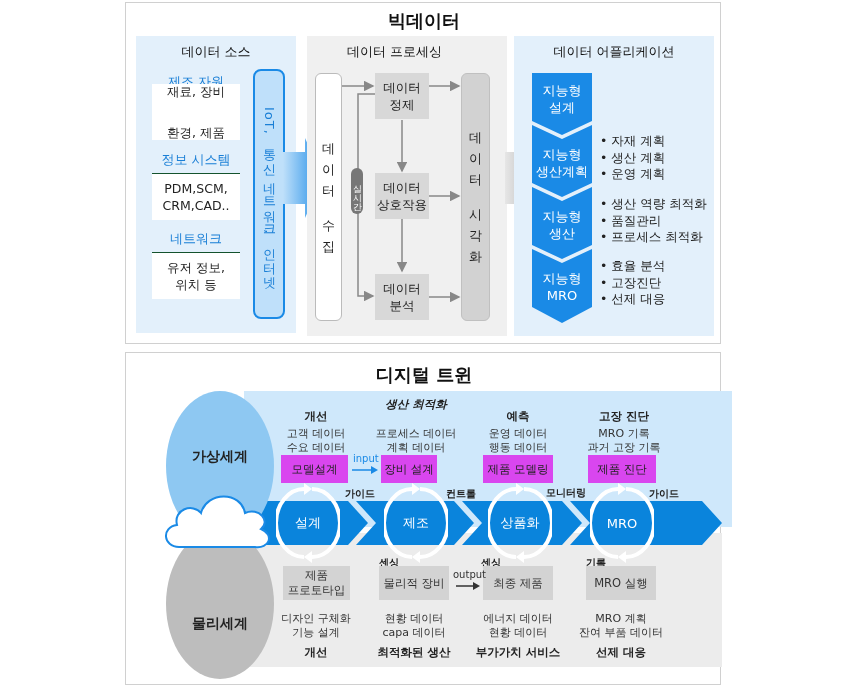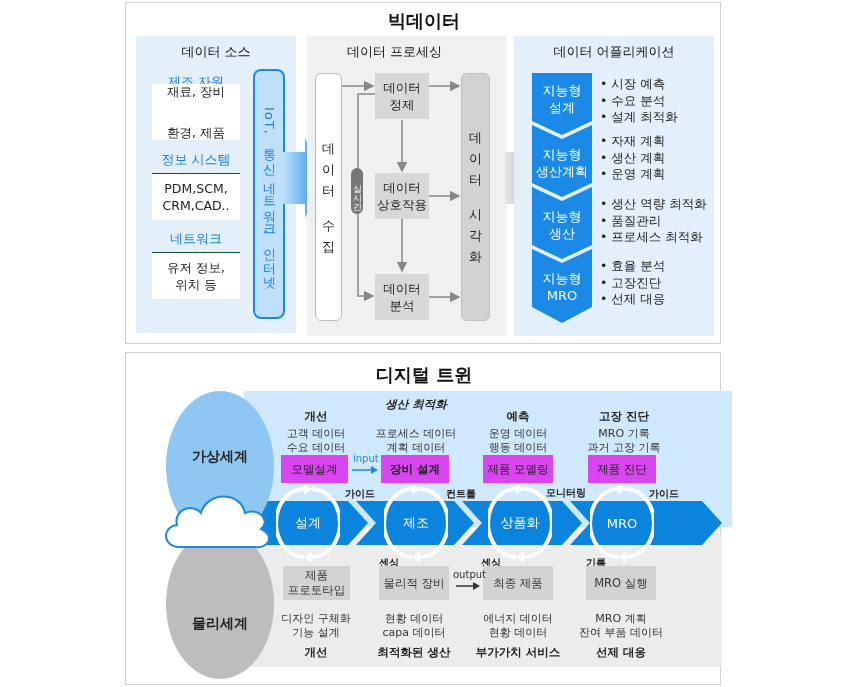--- a/index.html
+++ b/index.html
@@ -191,25 +191,20 @@
     </div>
     <div class="abs chev-label center col" style="top:169px;height:40px;">
       <div>지능형</div>
       <div>생산</div>
     </div>
     <div class="abs chev-label center col" style="top:231px;height:40px;">
       <div>지능형</div>
       <div>MRO</div>
     </div>
 
-    <ul class="abs bullets" style="top:40px;">
-      <li>시장 예측</li>
-      <li>수요 분석</li>
-      <li>설계 최적화</li>
-    </ul>
     <ul class="abs bullets" style="top:97px;">
       <li>자재 계획</li>
       <li>생산 계획</li>
       <li>운영 계획</li>
     </ul>
     <ul class="abs bullets" style="top:160px;">
       <li>생산 역량 최적화</li>
       <li>품질관리</li>
       <li>프로세스 최적화</li>
     </ul>
@@ -252,21 +247,21 @@
     <div>고객 데이터</div>
     <div>수요 데이터</div>
   </div>
   <div class="abs vbox center" style="left:155px;top:102px;width:67px;">모델설계</div>
 
   <div class="abs col-head" style="left:245px;top:44px;width:90px;font-style:italic;">생산 최적화</div>
   <div class="abs col-sub" style="left:235px;top:74px;width:110px;">
     <div>프로세스 데이터</div>
     <div>계획 데이터</div>
   </div>
-  <div class="abs vbox center" style="left:255px;top:102px;width:68px;font-weight:bold;">장비 설계</div>
+  <div class="abs vbox center" style="left:255px;top:102px;width:56px;">장비 설계</div>
 
   <div class="abs col-head" style="left:352px;top:56px;width:80px;">예측</div>
   <div class="abs col-sub" style="left:342px;top:74px;width:100px;">
     <div>운영 데이터</div>
     <div>행동 데이터</div>
   </div>
   <div class="abs vbox center" style="left:357px;top:102px;width:70px;">제품 모델링</div>
 
   <div class="abs col-head" style="left:458px;top:56px;width:80px;">고장 진단</div>
   <div class="abs col-sub" style="left:443px;top:74px;width:110px;">

